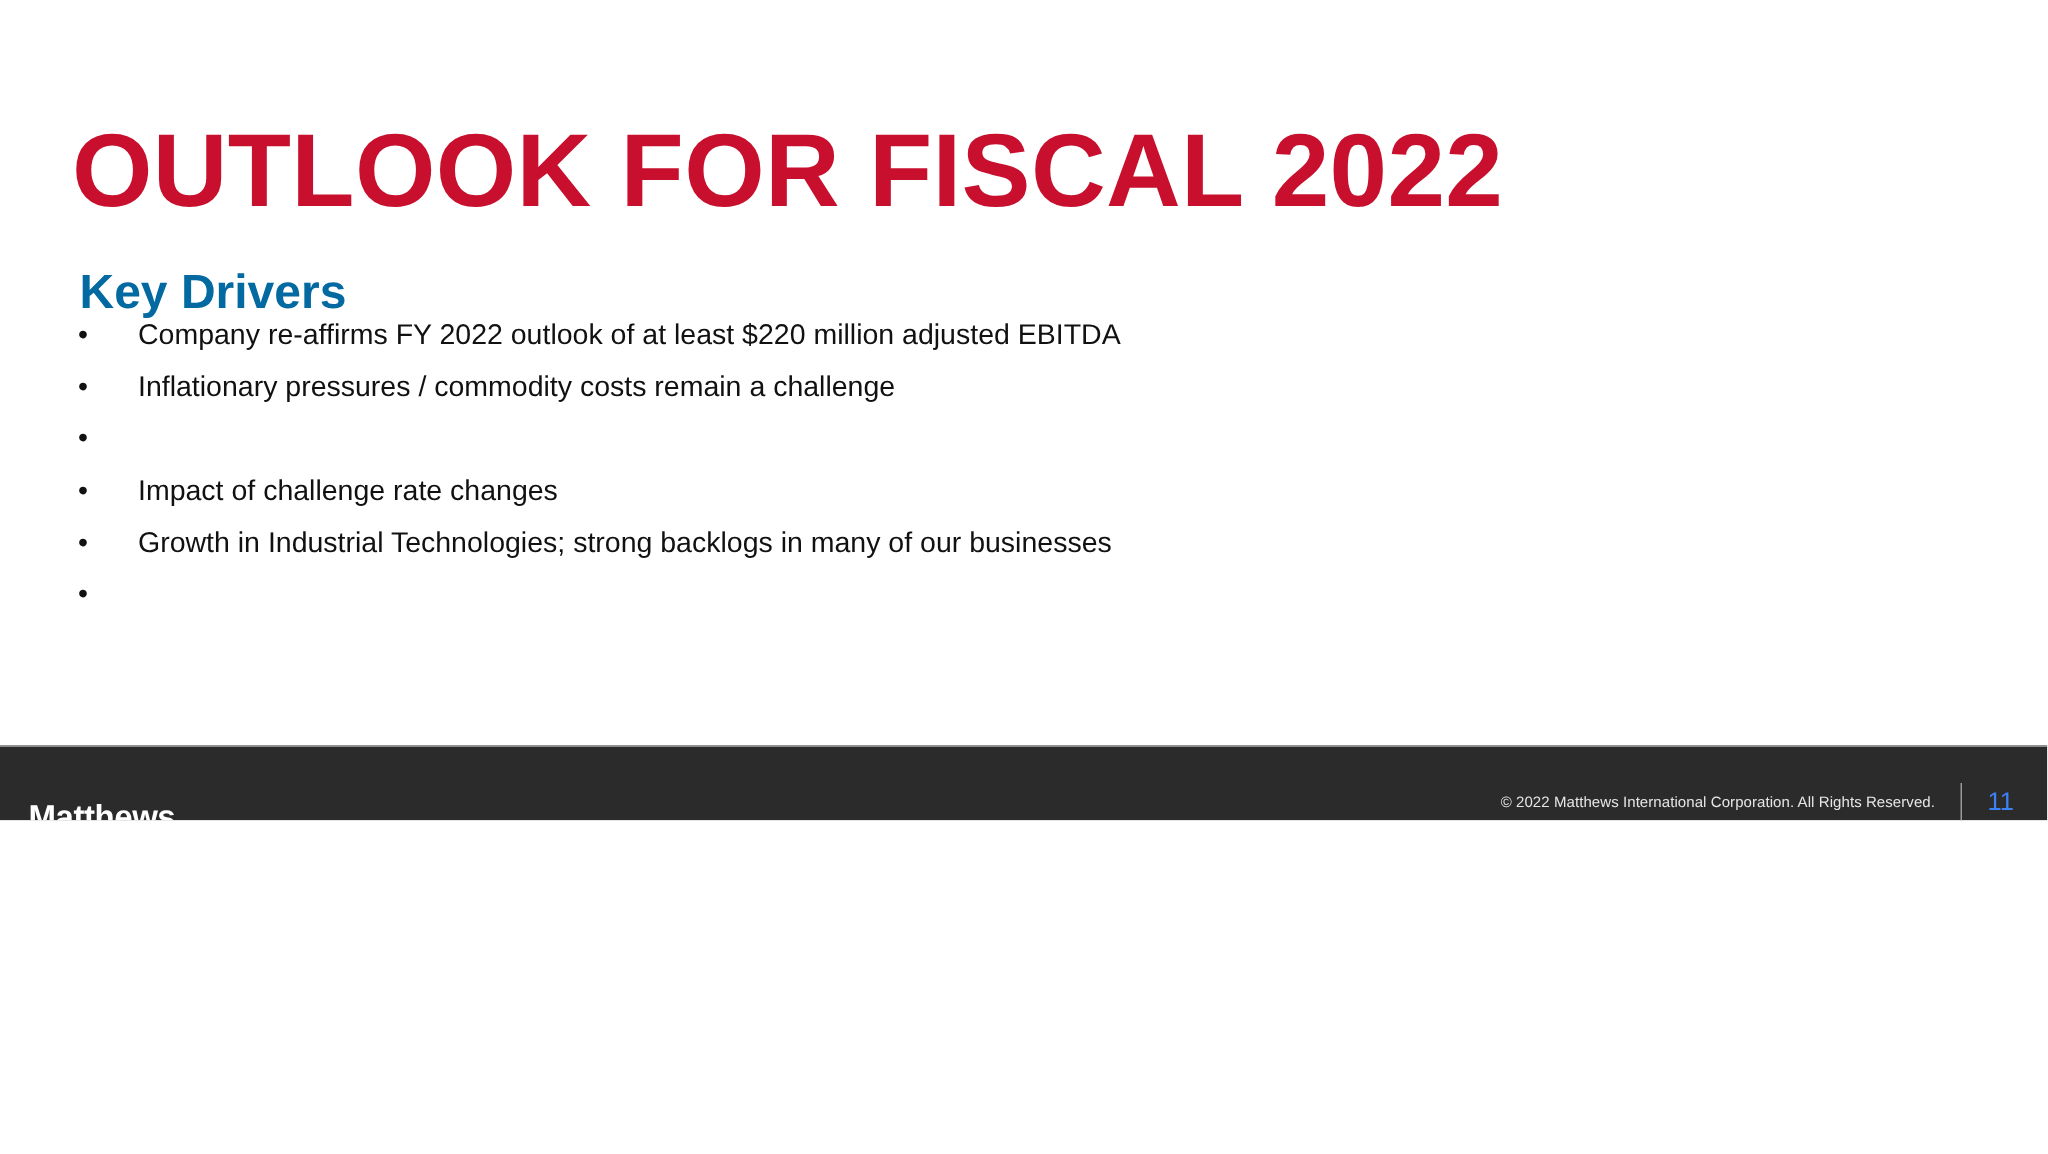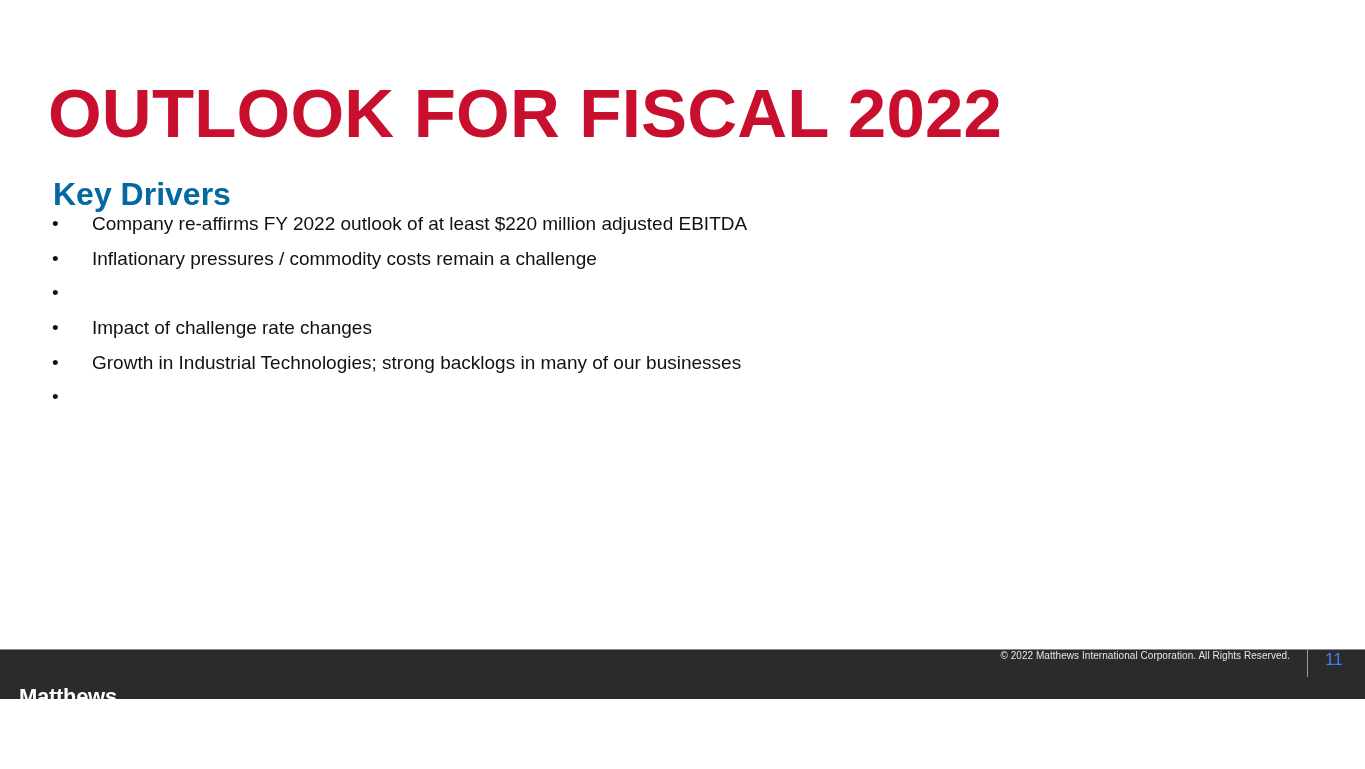--- a/index.html
+++ b/index.html
@@ -7,21 +7,21 @@
     padding: 0;
     background: #ffffff;
   }
   body {
     font-family: "Liberation Sans", sans-serif;
     -webkit-font-smoothing: antialiased;
   }
   #slide {
     position: relative;
     width: 1365px;
-    height: 699px;
+    height: 547px;
     background: #ffffff;
     overflow: hidden;
   }
 
   
   #slide-title {
     position: absolute;
     left: 48px;
     top: 33px;
     font-size: 69px;
@@ -111,24 +111,24 @@
     font-size: 8px;
     font-weight: bold;
     color: #cfcfcf;
     letter-spacing: 2.55px;
     line-height: 1.1;
     padding-left: 2px;
   }
   #footer-right {
     position: absolute;
     right: 0;
-    top: 0;
+    top: 12px;
     height: 50px;
     display: flex;
-    align-items: flex-start;
+    align-items: center;
   }
   #footer-copyright {
     font-size: 10px;
     color: #e6e6e6;
     letter-spacing: 0.05px;
     white-space: nowrap;
   }
   #footer-divider {
     width: 1px;
     height: 27px;

